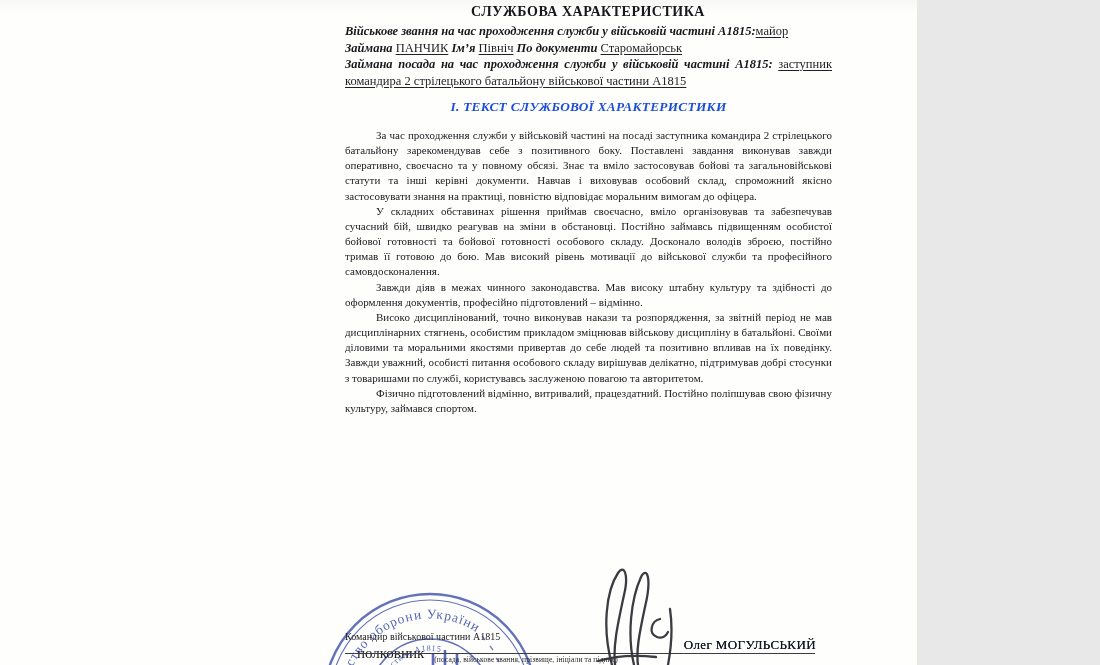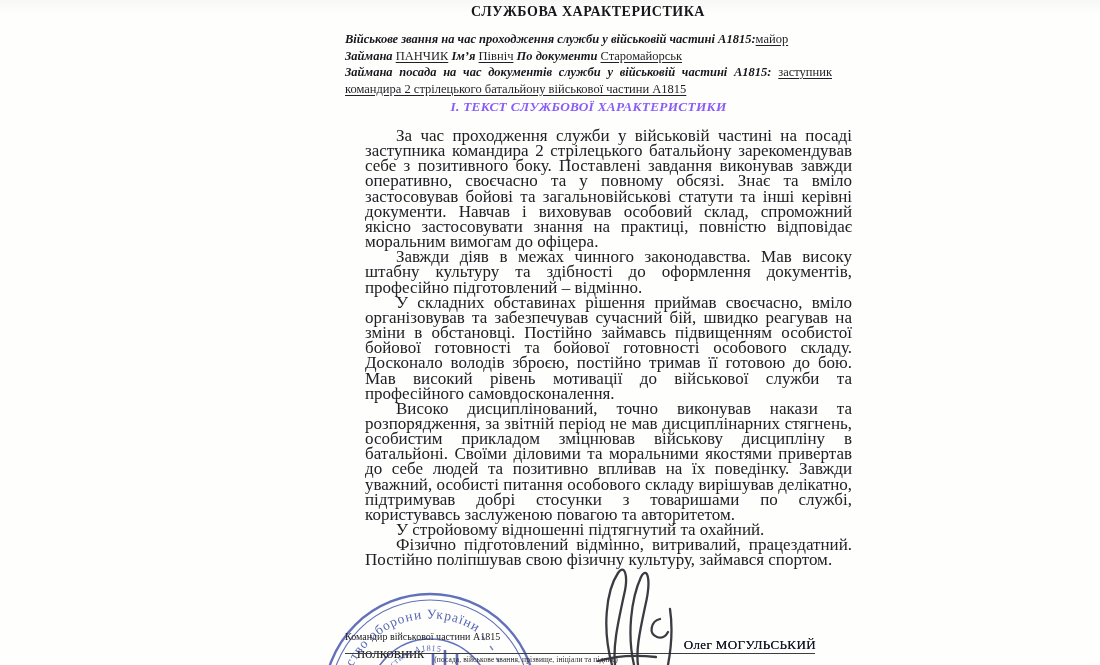--- a/index.html
+++ b/index.html
@@ -1,48 +1,48 @@
 <!DOCTYPE html>
 <html><head>
 <meta charset="utf-8">
 <style>
   * { margin: 0; padding: 0; box-sizing: border-box; }
   html,body { background:#e8e8e8; }
   .page {
     position: relative;
-    width: 1100px; height: 665px;
+    width: 917px; height: 665px;
     background: #fefefd;
     overflow: hidden;
     font-family: "Liberation Serif", "DejaVu Serif", serif;
     color: #1f1f24;
   }
   .page::before{
     content:""; position:absolute; inset:0;
     background: linear-gradient(180deg, rgba(120,120,120,.05), rgba(0,0,0,0) 14px);
     pointer-events:none;
   }
   .doc-title{
     position:absolute; left:345px; width:486px; top:4px;
     text-align:center; font-weight:bold; font-size:14px; letter-spacing:.5px;
     color:#17171c;
   }
   .header-block{
-    position:absolute; left:345px; width:487px; top:31px;
+    position:absolute; left:345px; width:487px; top:23px;
     font-size:12.5px; line-height:16.6px; text-align:justify;
   }
   .header-block .label{ font-weight:bold; font-style:italic; color:#17171c; }
   .header-block .value{ text-decoration:underline; text-underline-offset:2px; }
   .section-title{
     position:absolute; left:345px; width:487px; top:99px;
     text-align:center; font-weight:bold; font-style:italic;
-    font-size:13.3px; letter-spacing:.3px; color:#8b5cf6;
+    font-size:13.3px; letter-spacing:.3px; color:#1d4ed8;
   }
   .body-text{
-    position:absolute; left:365px; width:487px; top:128px;
-    font-size:17px; line-height:15.15px; text-align:justify;
+    position:absolute; left:345px; width:487px; top:128px;
+    font-size:11px; line-height:15.15px; text-align:justify;
     color:#202026;
   }
   .body-text p{ text-indent:31px; }
   .sign-line1{ position:absolute; left:345px; top:631px; font-size:10px; color:#202026; }
   .sign-rank { position:absolute; left:345px; top:645px; font-size:15px; color:#202026;margin-left:12px; }
   .sig-rule{
     position:absolute; left:345px; top:653px; width:470px; height:0;
     border-top:1.3px solid #3c3c42;
   }
   .signer-name{
@@ -61,31 +61,30 @@
 </head>
 <body>
 
 <div class="page">
 
   <div class="doc-title">СЛУЖБОВА ХАРАКТЕРИСТИКА</div>
 
   <div class="header-block" id="header-block">
       <div><span class="label">Військове звання на час проходження служби у військовій частині А1815:</span><span class="value">майор</span></div>
       <div><span class="label">Займана </span><span class="value">ПАНЧИК</span><span class="label"> Ім’я </span><span class="value">Північ</span><span class="label"> По документи </span><span class="value">Старомайорськ</span></div>
-      <div><span class="label">Займана посада на час документів служби у військовій частині А1815: </span><span class="value">заступник командира 2 стрілецького батальйону військової частини А1815</span></div>
+      <div><span class="label">Займана посада на час проходження служби у військовій частині А1815: </span><span class="value">заступник командира 2 стрілецького батальйону військової частини А1815</span></div>
     </div>
 
   <div class="section-title">І. ТЕКСТ СЛУЖБОВОЇ ХАРАКТЕРИСТИКИ</div>
 
   <div class="body-text" id="body-text">
       <p>За час проходження служби у військовій частині на посаді заступника командира 2 стрілецького батальйону зарекомендував себе з позитивного боку. Поставлені завдання виконував завжди оперативно, своєчасно та у повному обсязі. Знає та вміло застосовував бойові та загальновійськові статути та інші керівні документи. Навчав і виховував особовий склад, спроможний якісно застосовувати знання на практиці, повністю відповідає моральним вимогам до офіцера.</p>
+      <p>У складних обставинах рішення приймав своєчасно, вміло організовував та забезпечував сучасний бій, швидко реагував на зміни в обстановці. Постійно займавсь підвищенням особистої бойової готовності та бойової готовності особового складу. Досконало володів зброєю, постійно тримав її готовою до бою. Мав високий рівень мотивації до військової служби та професійного самовдосконалення.</p>
       <p>Завжди діяв в межах чинного законодавства. Мав високу штабну культуру та здібності до оформлення документів, професійно підготовлений – відмінно.</p>
-      <p>У складних обставинах рішення приймав своєчасно, вміло організовував та забезпечував сучасний бій, швидко реагував на зміни в обстановці. Постійно займавсь підвищенням особистої бойової готовності та бойової готовності особового складу. Досконало володів зброєю, постійно тримав її готовою до бою. Мав високий рівень мотивації до військової служби та професійного самовдосконалення.</p>
       <p>Високо дисциплінований, точно виконував накази та розпорядження, за звітній період не мав дисциплінарних стягнень, особистим прикладом зміцнював військову дисципліну в батальйоні. Своїми діловими та моральними якостями привертав до себе людей та позитивно впливав на їх поведінку. Завжди уважний, особисті питання особового складу вирішував делікатно, підтримував добрі стосунки з товаришами по службі, користувавсь заслуженою повагою та авторитетом.</p>
-      <p>У стройовому відношенні підтягнутий та охайний.</p>
       <p>Фізично підготовлений відмінно, витривалий, працездатний. Постійно поліпшував свою фізичну культуру, займався спортом.</p>
     </div>
 
   <svg class="stamp-svg" width="236" height="200" viewBox="0 0 236 200" aria-hidden="true">
     <g stroke="#4053ab" fill="none" opacity="0.82">
       <circle cx="116" cy="116" r="106" stroke-width="2.4"></circle>
       <circle cx="116" cy="116" r="100" stroke-width="1.1"></circle>
       <circle cx="116" cy="116" r="61" stroke-width="1.6"></circle>
     </g>
     <defs>

